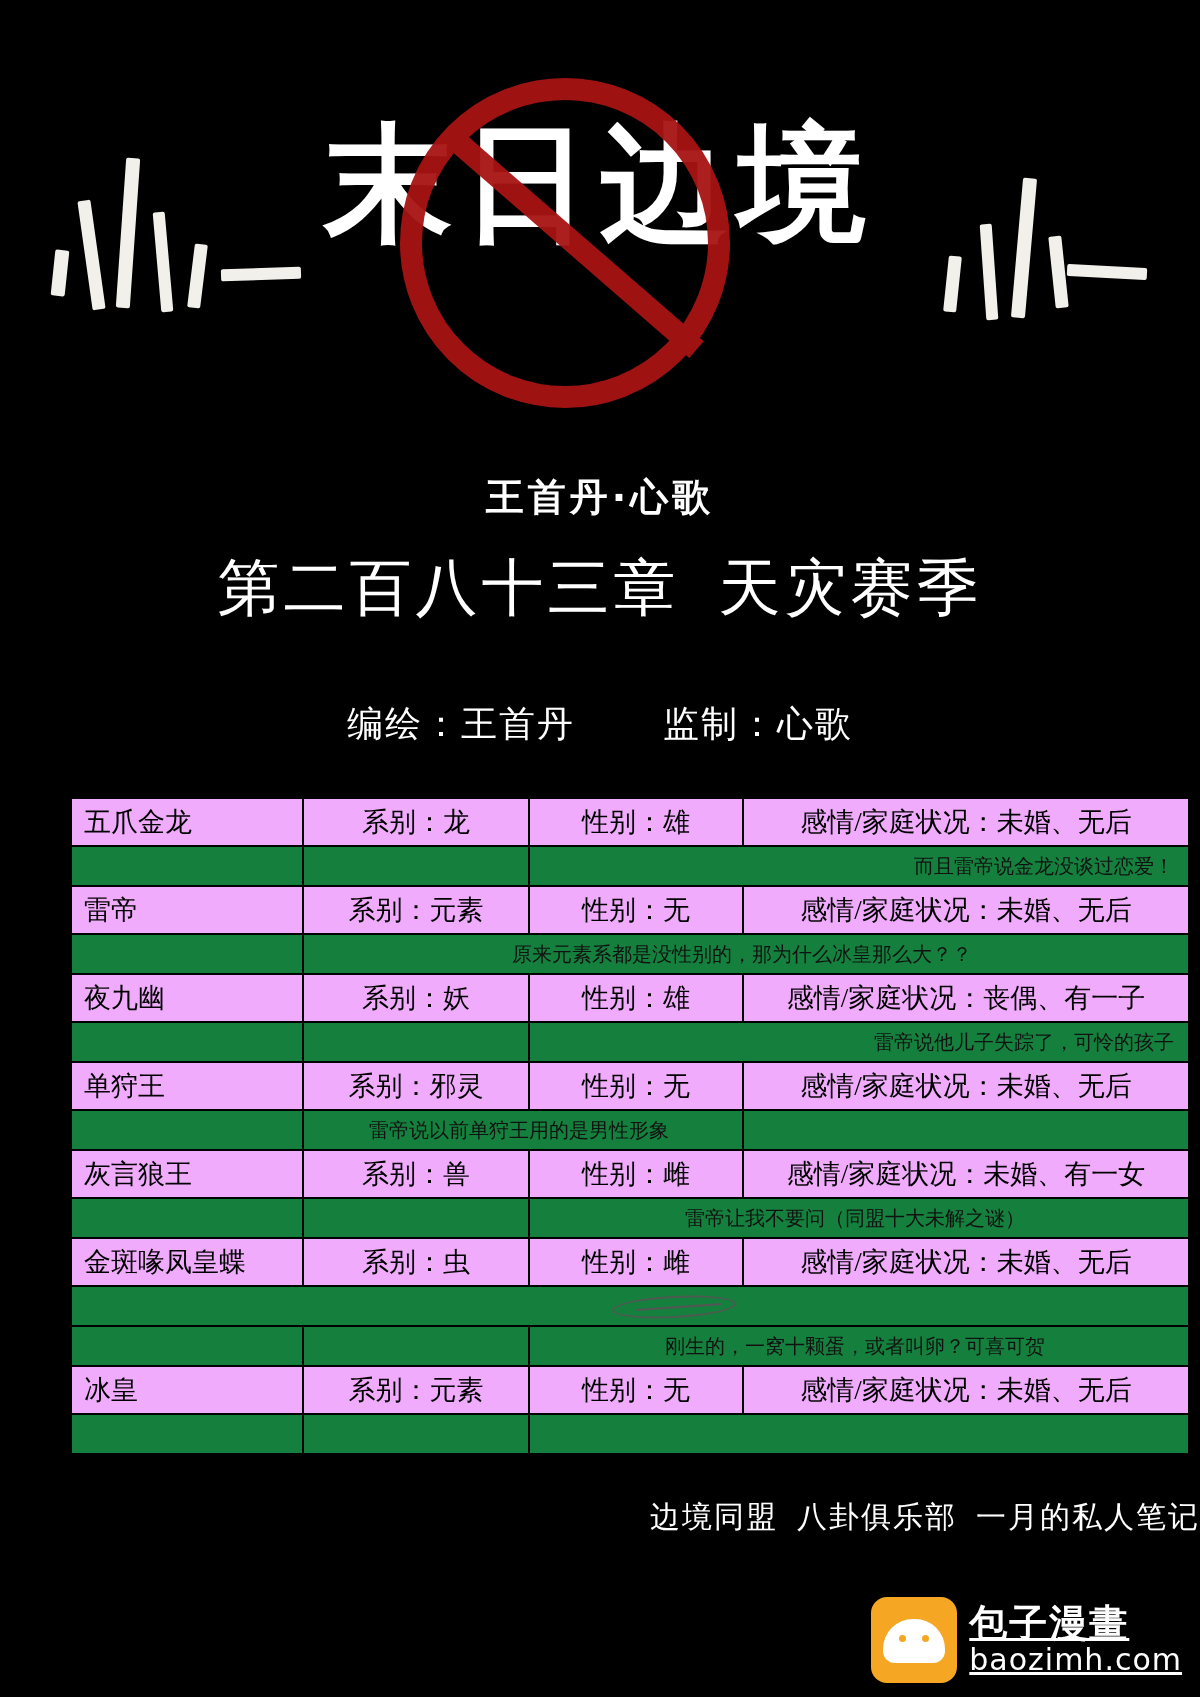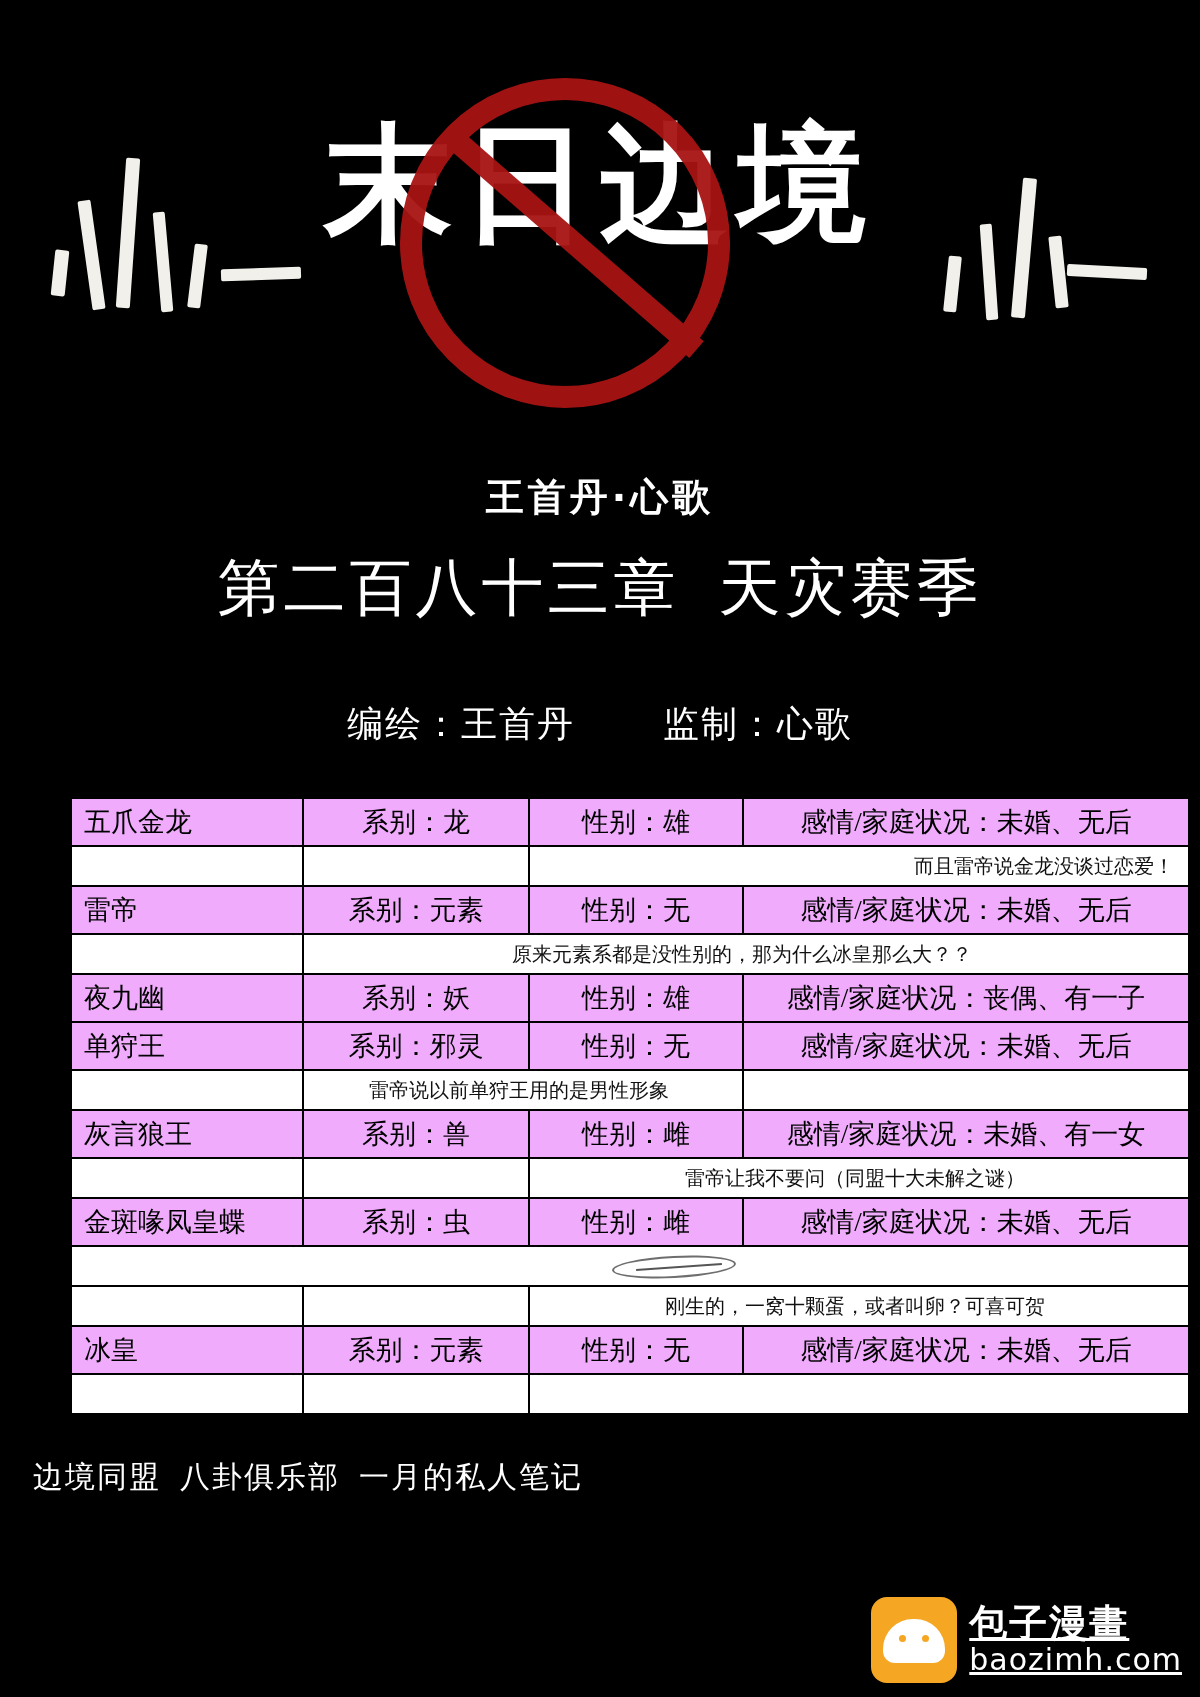--- a/index.html
+++ b/index.html
@@ -147,21 +147,21 @@
     overflow: hidden;
     white-space: nowrap;
   }
   table.roster td.c-name { width: 212px; text-align: left; padding-left: 12px; }
   table.roster td.c-type { width: 212px; }
   table.roster td.c-sex  { width: 200px; }
   table.roster td.c-fam  { width: 432px; }
 
   
   tr.note td {
-    background: #ffffff;
+    background: #15803d;
     height: 38px;
     font-size: 20px;
     color: #111;
     font-weight: normal;
   }
   tr.note td.note-text {
     text-align: right;
     padding-right: 14px;
   }
   tr.note td.note-text.center { text-align: center; }
@@ -186,26 +186,25 @@
     width: 86px;
     height: 0;
     margin-left: 6px;
     margin-top: 0px;
     border-top: 2px solid #555;
     transform: rotate(-4deg);
   }
 
   
   .footer-note {
-    text-align: left;
+    text-align: right;
     font-size: 30px;
     letter-spacing: 2px;
     margin-top: 42px;
     white-space: pre;
-    padding-left: 33px;
   }
 
   
   .watermark {
     position: absolute;
     right: 18px;
     bottom: 14px;
     display: flex;
     align-items: center;
     gap: 12px;
@@ -315,20 +314,25 @@
         <td class="c-name"></td>
         <td class="note-text center" colspan="3">原来元素系都是没性别的，那为什么冰皇那么大？？</td>
       </tr>
 
       <tr>
         <td class="c-name">夜九幽</td>
         <td class="c-type">系别：妖</td>
         <td class="c-sex">性别：雄</td>
         <td class="c-fam">感情/家庭状况：丧偶、有一子</td>
       </tr>
+      <tr class="note">
+        <td class="c-name"></td>
+        <td class="c-type"></td>
+        <td class="note-text" colspan="2">雷帝说他儿子失踪了，可怜的孩子</td>
+      </tr>
 
       <tr>
         <td class="c-name">单狩王</td>
         <td class="c-type">系别：邪灵</td>
         <td class="c-sex">性别：无</td>
         <td class="c-fam">感情/家庭状况：未婚、无后</td>
       </tr>
       <tr class="note">
         <td class="c-name"></td>
         <td class="note-text center" colspan="2">雷帝说以前单狩王用的是男性形象</td>

